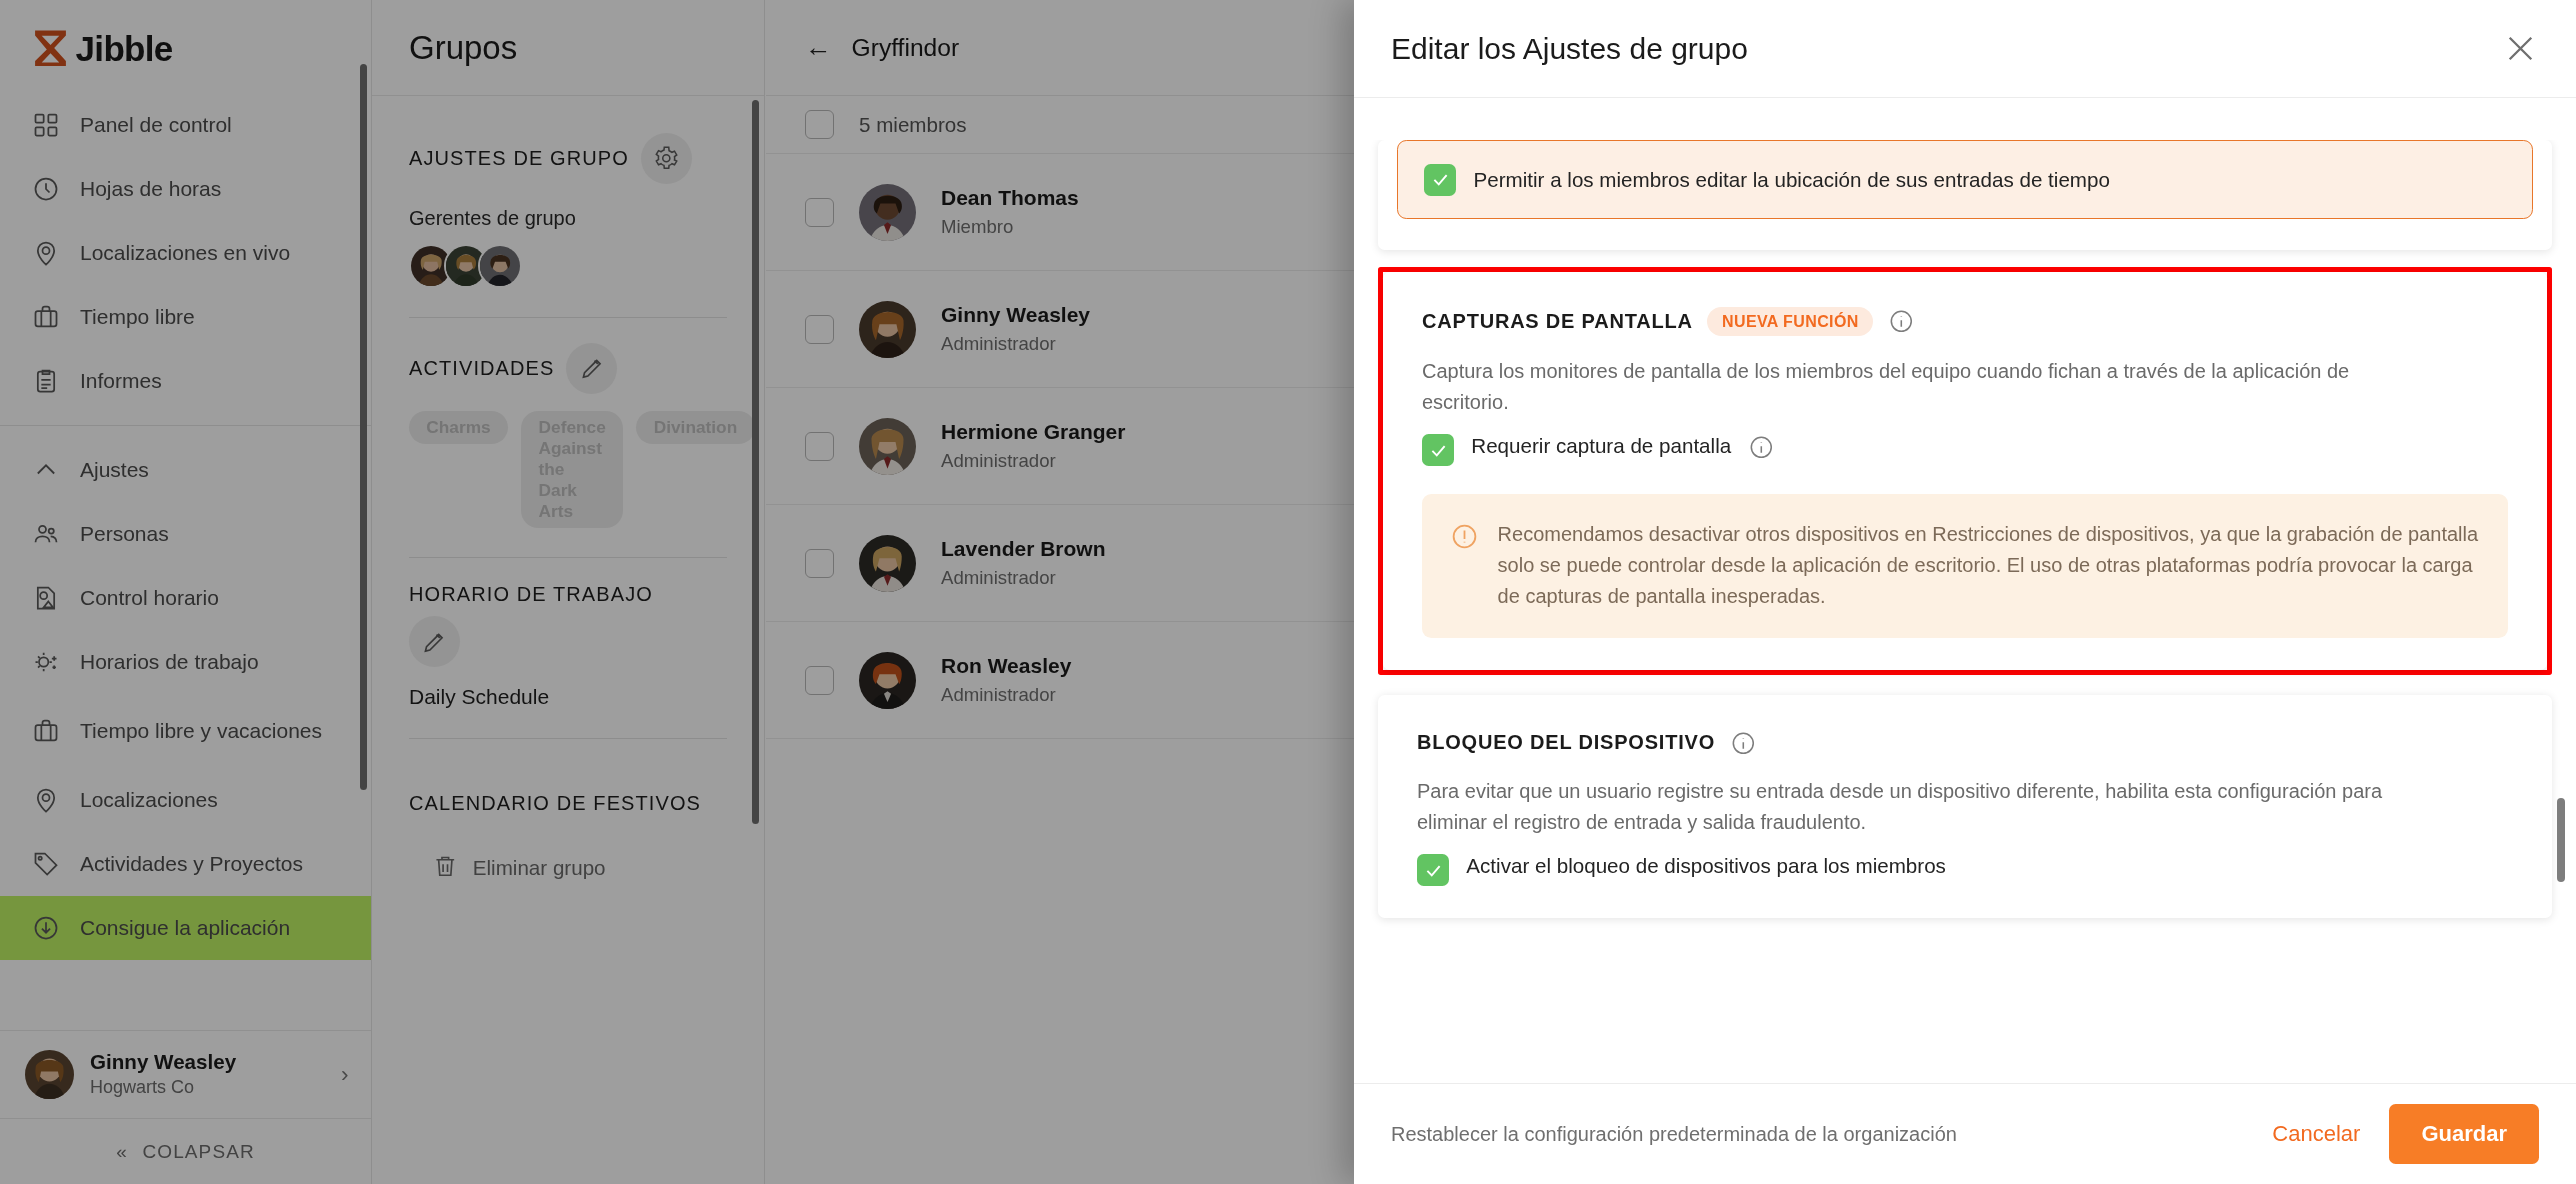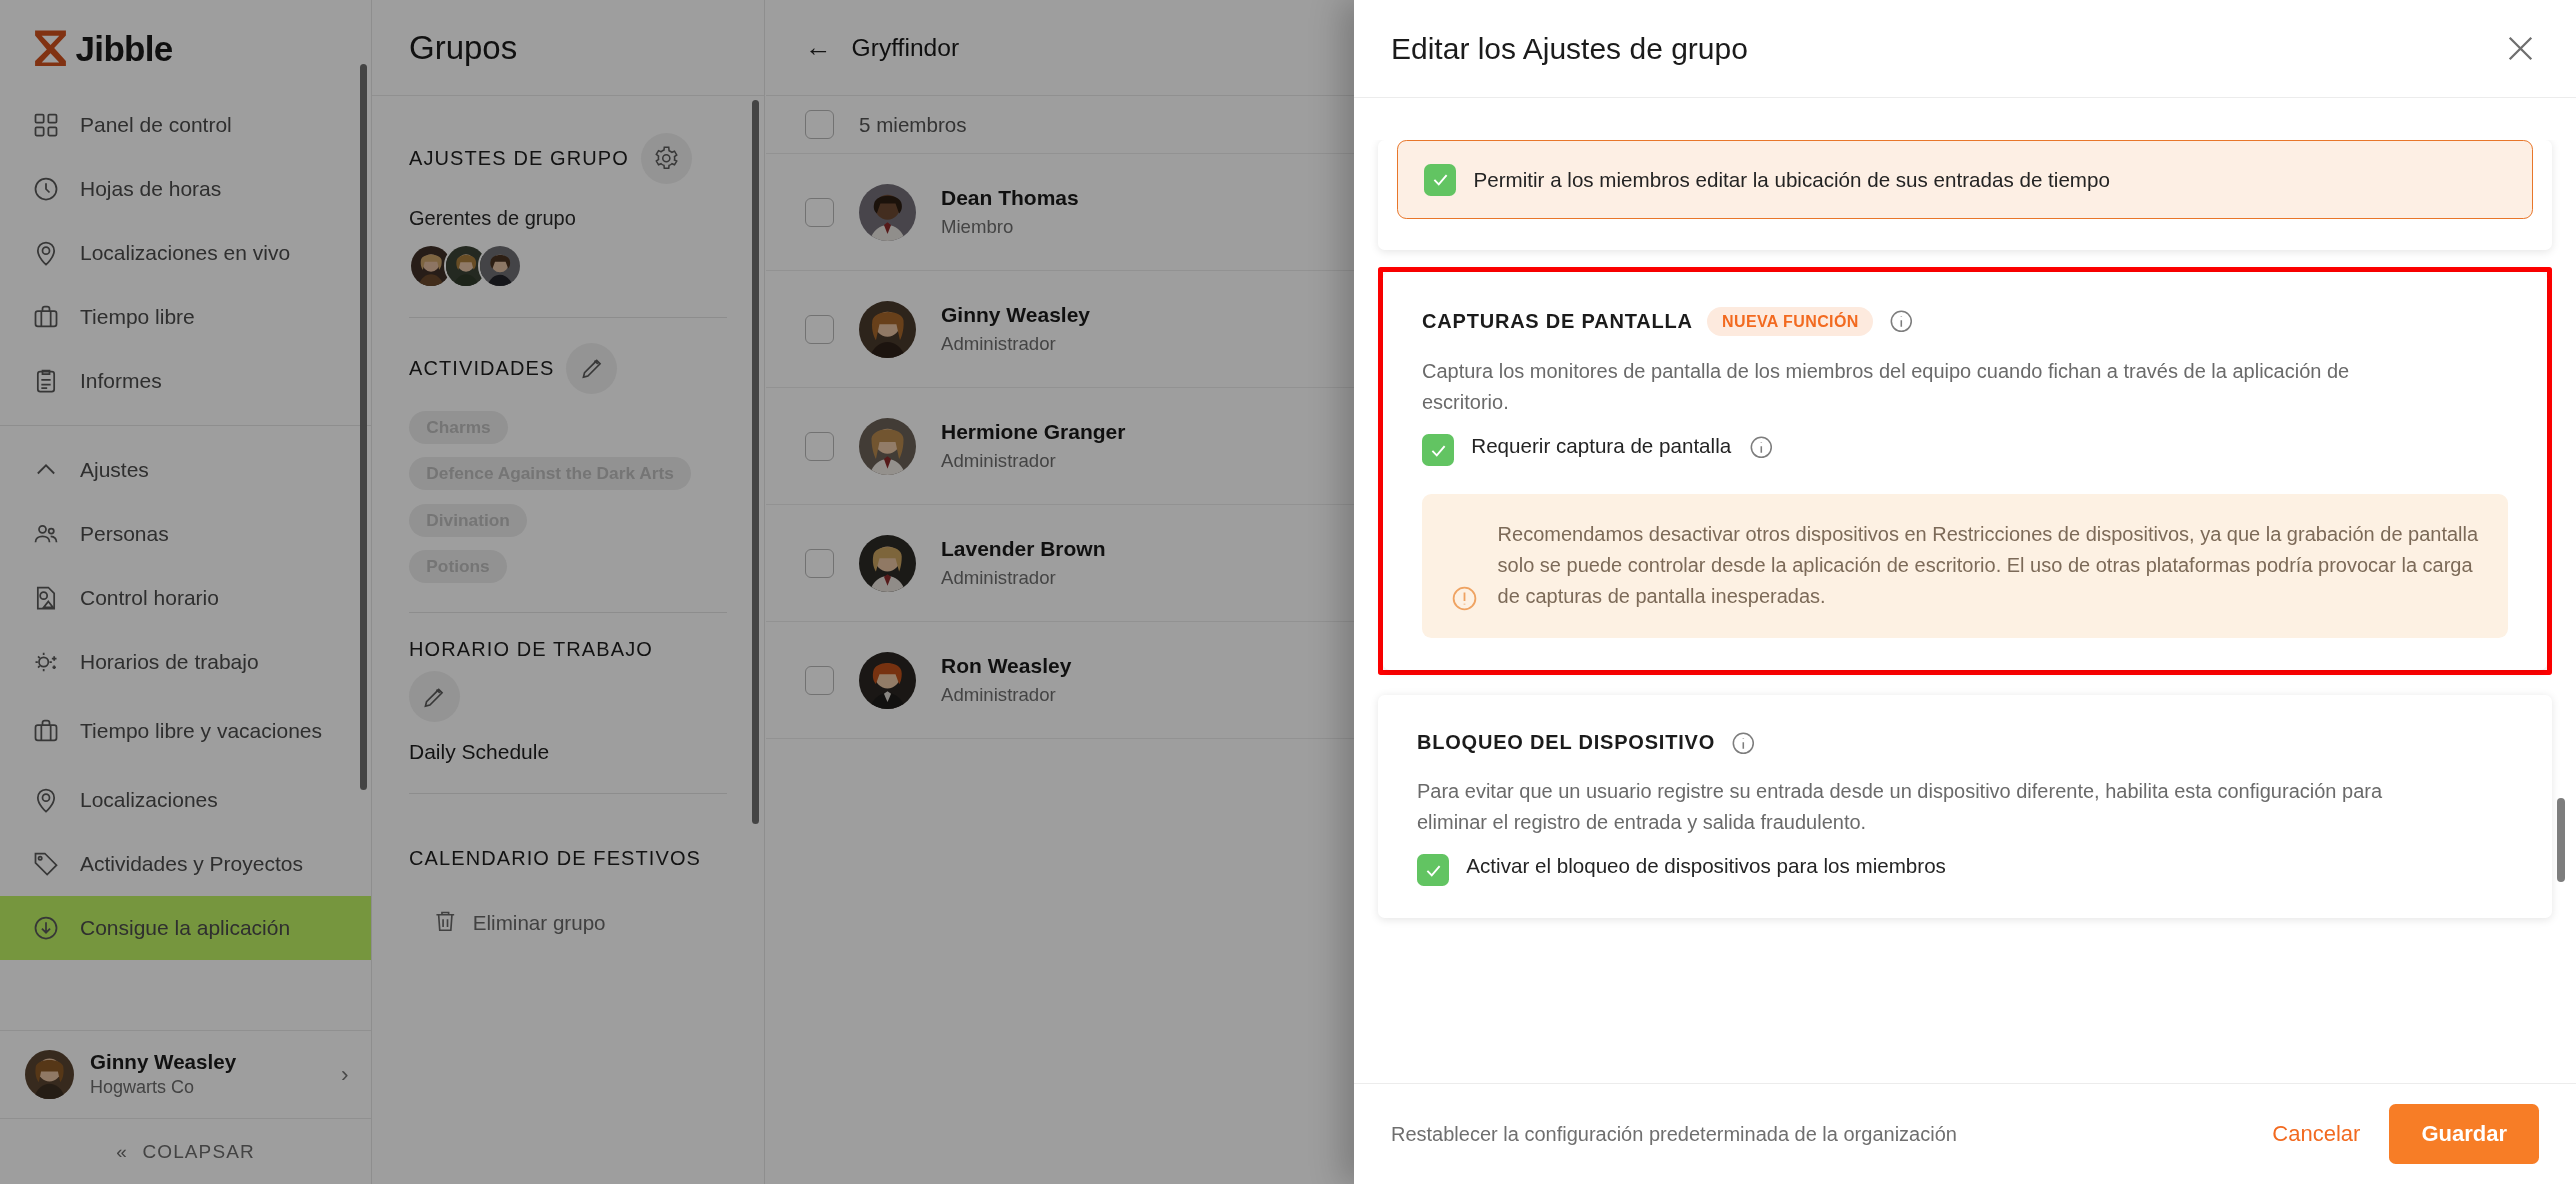--- a/index.html
+++ b/index.html
@@ -80,21 +80,21 @@
   .round-btn svg { width:26.6px; height:26.6px; }
   .sub-label { font-size:20px; color:#2a2a2a; margin-top:22.6px; }
   .mgr-row { display:flex; margin-top:14.6px; }
   .mgr-av {
     width:44px; height:44px; border-radius:50%; overflow:hidden;
     border:2px solid #fff; margin-left:-9.3px;
   }
   .mgr-av:first-child { margin-left:0; }
   .hr { height:0.7px; background:#e4e4e4; margin:29px 0 0 0; }
 
-  .chips { margin-top:17.3px; display:flex; flex-direction:column; align-items:flex-start; gap:13.3px; }
+  .chips { margin-top:17.3px; display:flex; flex-direction:row; align-items:flex-start; gap:13.3px; }
   .chip {
     background:#ececec; color:#bdbdbd; border-radius:17.3px;
     padding:6px 17.3px; font-size:17.3px; font-weight:700;
   }
   .ws-name { font-size:21px; color:#1f1f1f; margin-top:17.3px; }
   .del-group {
     display:flex; align-items:center; gap:14.6px; color:#6a6a6a;
     font-size:20.6px; margin-top:37px; padding-left:22.6px;
   }
   .del-group svg { width:26.6px; height:26.6px; }
@@ -192,21 +192,21 @@
     letter-spacing:0.4px; border-radius:14.6px; padding:5.3px 14.6px;
   }
   .info-i { width:26.6px; height:26.6px; color:#7d7d7d; }
   .info-i svg { width:26.6px; height:26.6px; }
   .sec-desc {
     margin-top:20px; font-size:20px; line-height:1.55; color:#6a6a6a; max-width:1017px;
   }
   .chk-row { display:flex; gap:17.3px; margin-top:16px; }
   .note-orange {
     margin-top:28px; background:#fdf1e3; border-radius:9.3px;
-    padding:25px 28px; display:flex; gap:18.6px; align-items:flex-end;
+    padding:25px 28px; display:flex; gap:18.6px; align-items:flex-start;
   }
   .note-ico { width:29px; height:29px; color:#efa362; flex:0 0 29px; margin-top:2.7px;}
   .note-ico svg { width:29px; height:29px; }
   .note-txt { font-size:20px; line-height:1.56; color:#7c6a58; }
 
   .modal-foot {
     flex:0 0 101px; height:101px; border-top:0.7px solid #ececec;
     display:flex; align-items:center; padding:0 37px;
     background:#fff;
   }

